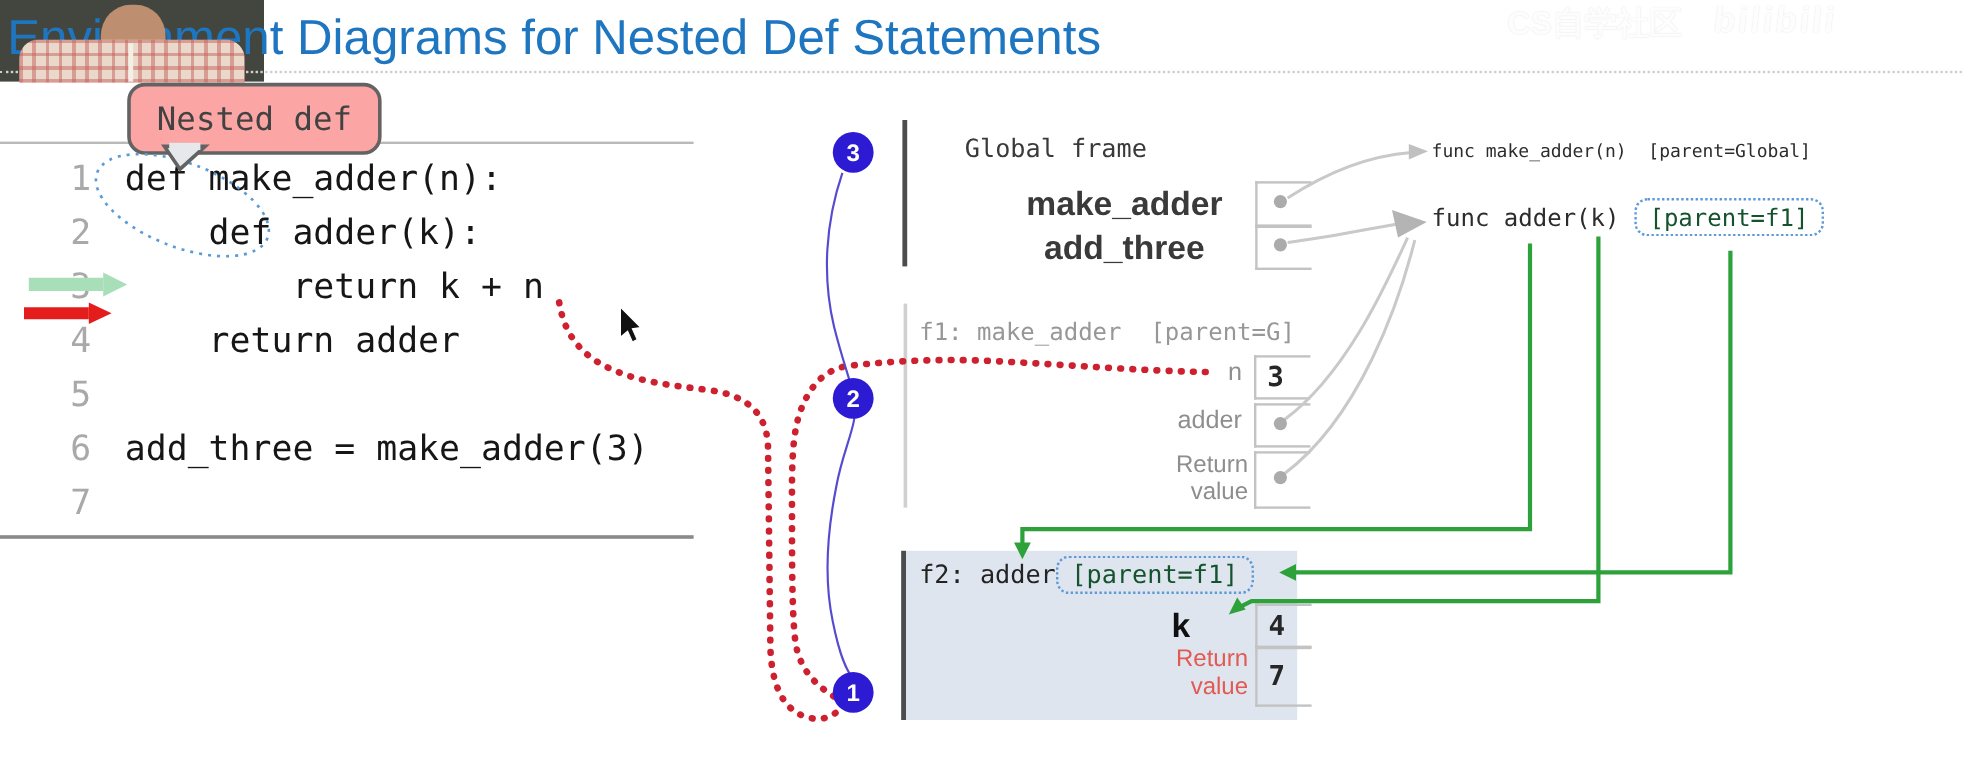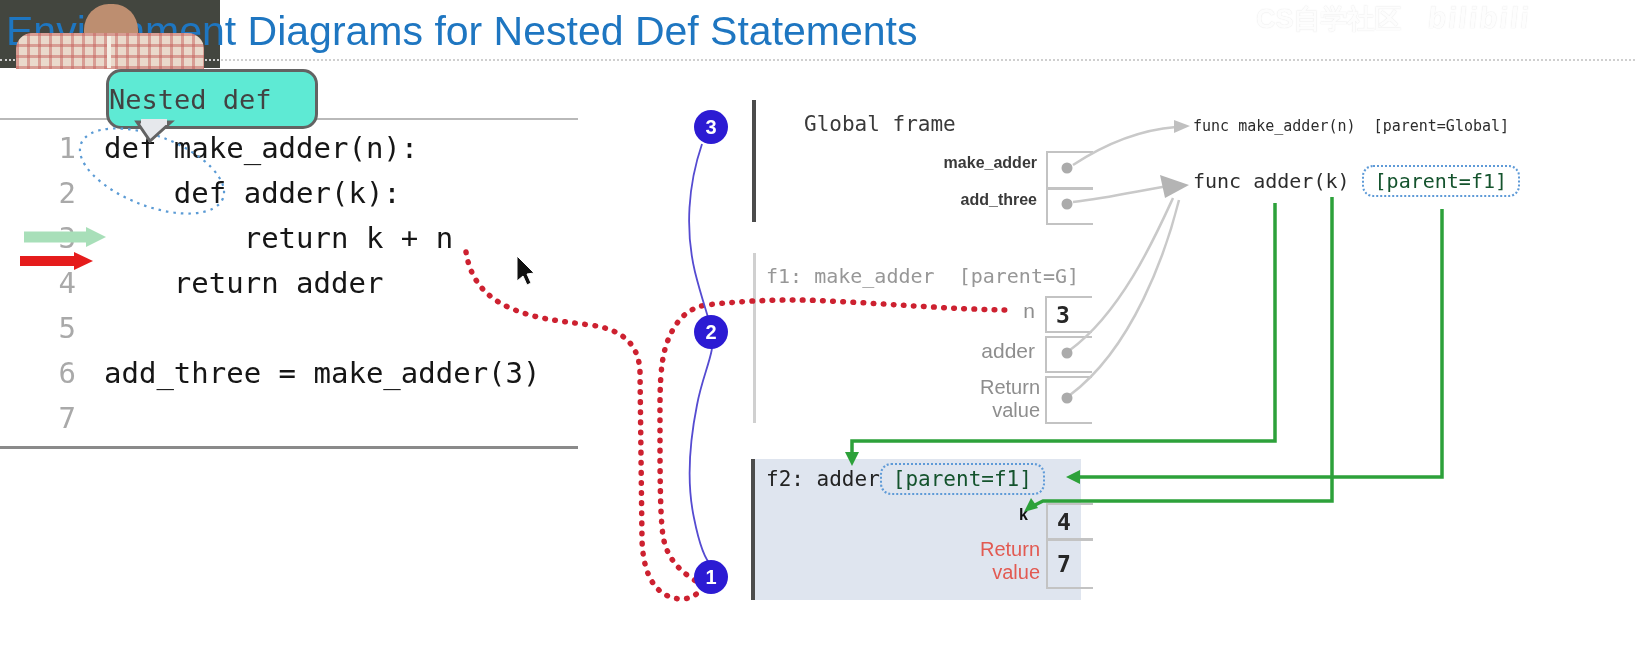--- a/index.html
+++ b/index.html
@@ -29,29 +29,29 @@
   #webcam .placket{position:absolute;left:107px;top:36px;width:4px;height:32px;background:#f4eee4;}
 
   
   .code-rule-top{left:0;top:118px;width:578px;border-top:2px solid #b9b9b9;}
   .code-rule-bottom{left:0;top:446px;width:578px;border-top:3px solid #8a8a8a;}
   .crow{left:0;width:578px;height:46px;display:flex;align-items:center;}
   .cnum{width:76px;text-align:right;color:#a9a9a9;font:29px "DejaVu Sans Mono",monospace;}
   .ctext{margin-left:28px;white-space:pre;font:29px "DejaVu Sans Mono",monospace;color:#161616;}
 
   
-  #bubble{left:106px;top:69px;width:206px;height:54px;background:#5eead4;border:3px solid #636363;
-    border-radius:15px;display:flex;align-items:center;justify-content:flex-start;z-index:2;
+  #bubble{left:106px;top:69px;width:206px;height:54px;background:#fca5a5;border:3px solid #636363;
+    border-radius:15px;display:flex;align-items:center;justify-content:center;z-index:2;
     font:27px "DejaVu Sans Mono",monospace;color:#424242;}
 
   
   .mono{font-family:"DejaVu Sans Mono",monospace;}
   #gbar{left:752px;top:100px;width:4px;height:122px;background:#4c4c4c;}
   #gtitle{left:766px;top:112px;font-size:21px;color:#3a3a3a;margin-left:38px;}
-  .bindlabel{text-align:right;font-size:16px;font-weight:bold;color:#3a3a3a;}
+  .bindlabel{text-align:center;font-size:28px;font-weight:bold;color:#3a3a3a;}
   .graylabel{text-align:right;font-size:21px;color:#8e8e8e;font-weight:normal;}
   #g-b0{left:837px;top:154px;width:200px;}
   #g-b1{left:837px;top:191px;width:200px;}
   .slot{border-left:2px solid #c3c3c3;border-top:2px solid #c3c3c3;border-bottom:2px solid #c3c3c3;
     display:flex;align-items:center;padding-left:9px;
     font:bold 23px "DejaVu Sans Mono",monospace;color:#262626;}
   #gslot0{left:1046px;top:151px;width:36px;height:34px;}
   #gslot1{left:1046px;top:188px;width:36px;height:33px;}
 
   #f1bar{left:753px;top:253px;width:3px;height:170px;background:#d0d0d0;}

